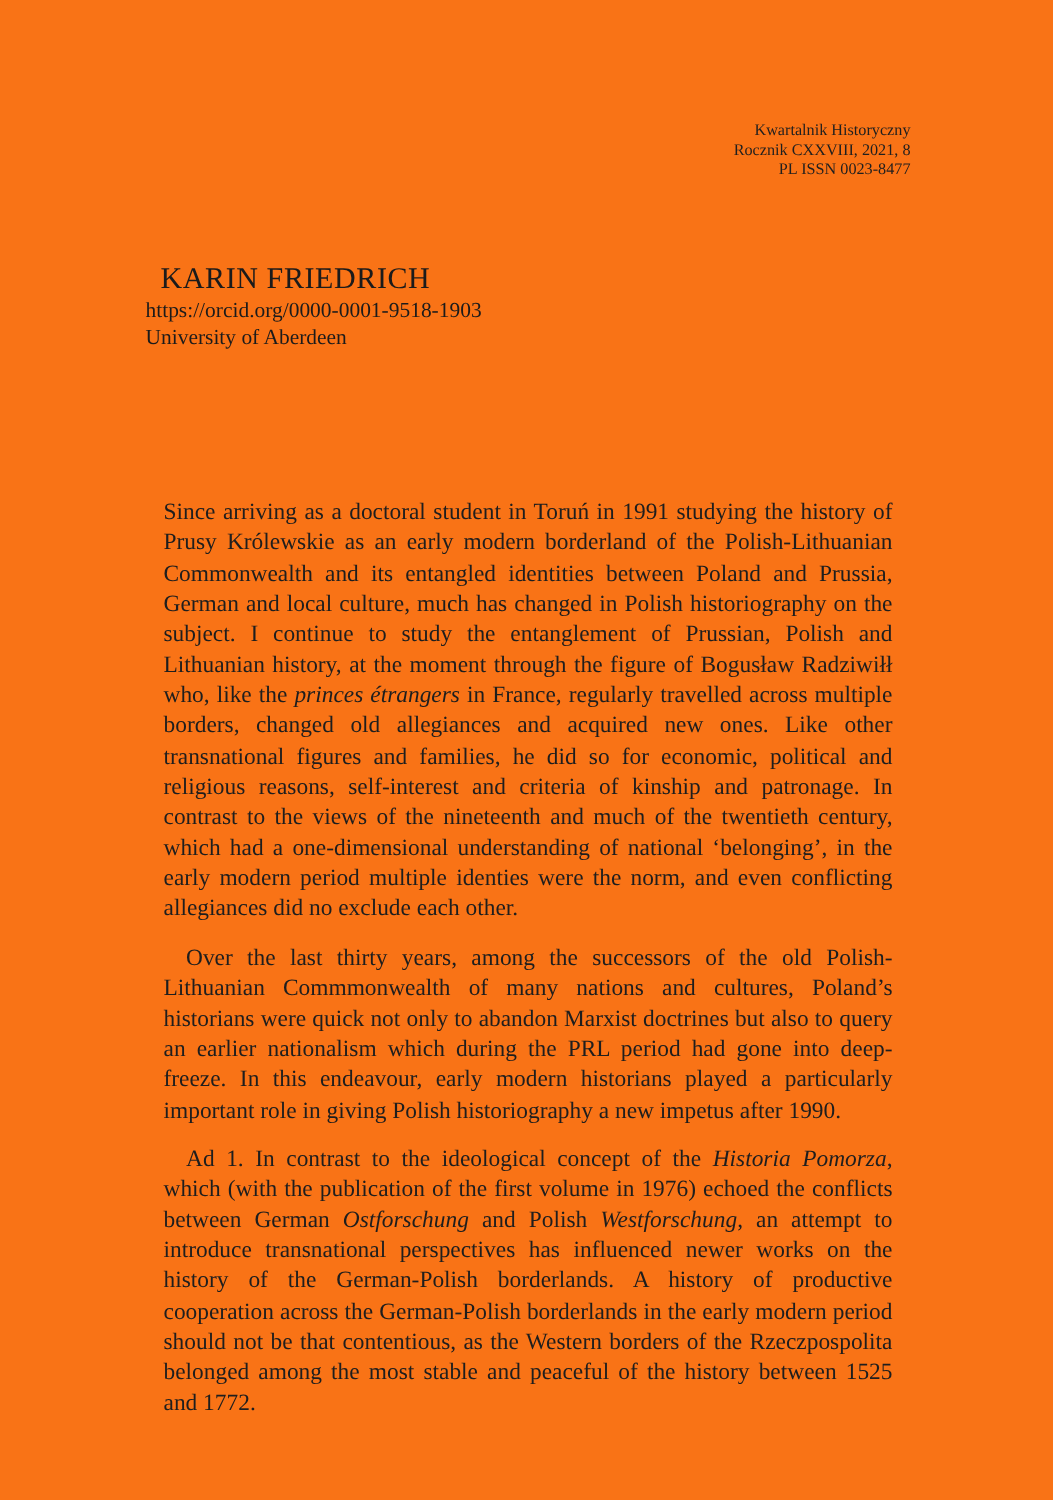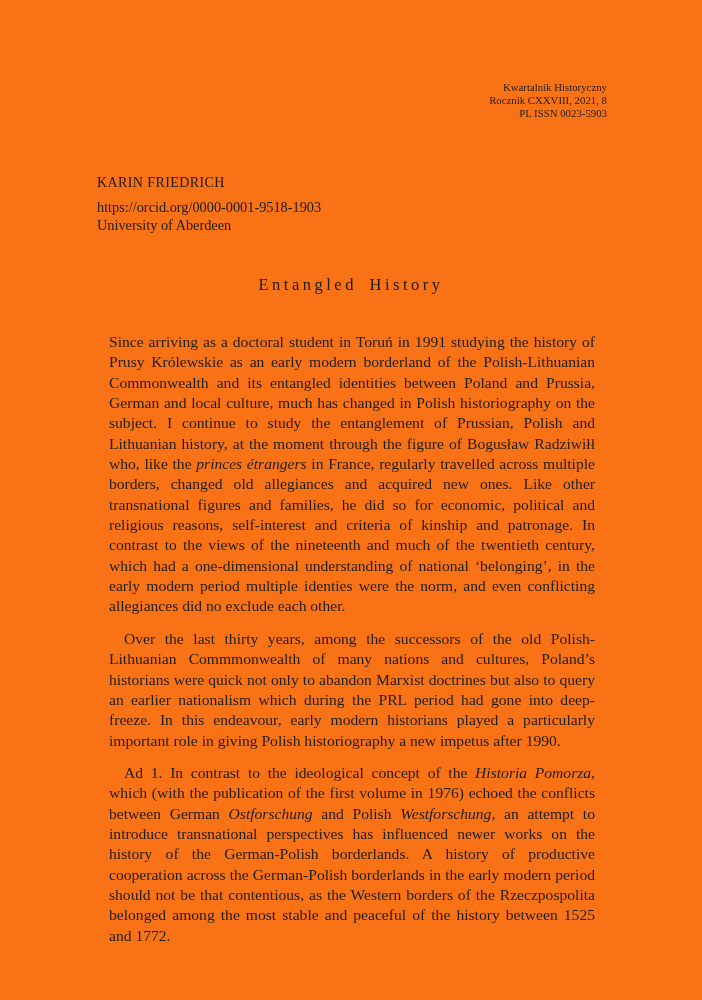--- a/index.html
+++ b/index.html
@@ -21,22 +21,22 @@
     top: 81px;
     right: 95px;
     text-align: right;
     font-size: 10.8px;
     line-height: 13.2px;
     color: #1f1f1f;
   }
   .author-name {
     position: absolute;
     top: 175px;
-    left: 97px;
-    font-size: 14px;
+    left: 107px;
+    font-size: 20px;
     letter-spacing: 0.4px;
     color: #1b1b1b;
   }
   .orcid {
     position: absolute;
     top: 199px;
     left: 97px;
     font-size: 14.3px;
     color: #1b1b1b;
   }
@@ -85,28 +85,27 @@
   }
 </style>
 </head>
 <body>
 
 <div class="page">
 
   <div class="journal">
     <div>Kwartalnik Historyczny</div>
     <div>Rocznik CXXVIII, 2021, 8</div>
-    <div>PL ISSN 0023-5903</div>
+    <div>PL ISSN 0023-8477</div>
   </div>
 
   <div class="author-name">KARIN FRIEDRICH</div>
   <div class="orcid">https://orcid.org/0000-0001-9518-1903</div>
   <div class="affiliation">University of Aberdeen</div>
 
-  <h1 class="title">Entangled History</h1>
 
   <div class="body">
       <p class=""><span>Since arriving as a doctoral student in Toruń in 1991 studying the history of Prusy Królewskie as an early modern borderland of the Polish-Lithuanian Commonwealth and its entangled identities between Poland and Prussia, German and local culture, much has changed in Polish historiography on the subject. I continue to study the entanglement of Prussian, Polish and Lithuanian history, at the moment through the figure of Bogusław Radziwiłł who, like the </span><em>princes étrangers</em><span> in France, regularly travelled across multiple borders, changed old allegiances and acquired new ones. Like other transnational figures and families, he did so for economic, political and religious reasons, self-interest and criteria of kinship and patronage. In contrast to the views of the nineteenth and much of the twentieth century, which had a one-dimensional understanding of national ‘belonging’, in the early modern period multiple identies were the norm, and even conflicting allegiances did no exclude each other.</span></p>
       <p class="indent"><span>Over the last thirty years, among the successors of the old Polish-Lithuanian Commmonwealth of many nations and cultures, Poland’s historians were quick not only to abandon Marxist doctrines but also to query an earlier nationalism which during the PRL period had gone into deep-freeze. In this endeavour, early modern historians played a particularly important role in giving Polish historiography a new impetus after 1990.</span></p>
       <p class="indent"><span>Ad 1. In contrast to the ideological concept of the </span><em>Historia Pomorza</em><span>, which (with the publication of the first volume in 1976) echoed the conflicts between German </span><em>Ostforschung</em><span> and Polish </span><em>Westforschung</em><span>, an attempt to introduce transnational perspectives has influenced newer works on the history of the German-Polish borderlands. A history of productive cooperation across the German-Polish borderlands in the early modern period should not be that contentious, as the Western borders of the Rzeczpospolita belonged among the most stable and peaceful of the history between 1525 and 1772.</span></p>
     </div>
 
 </div>
 
 </body></html>

